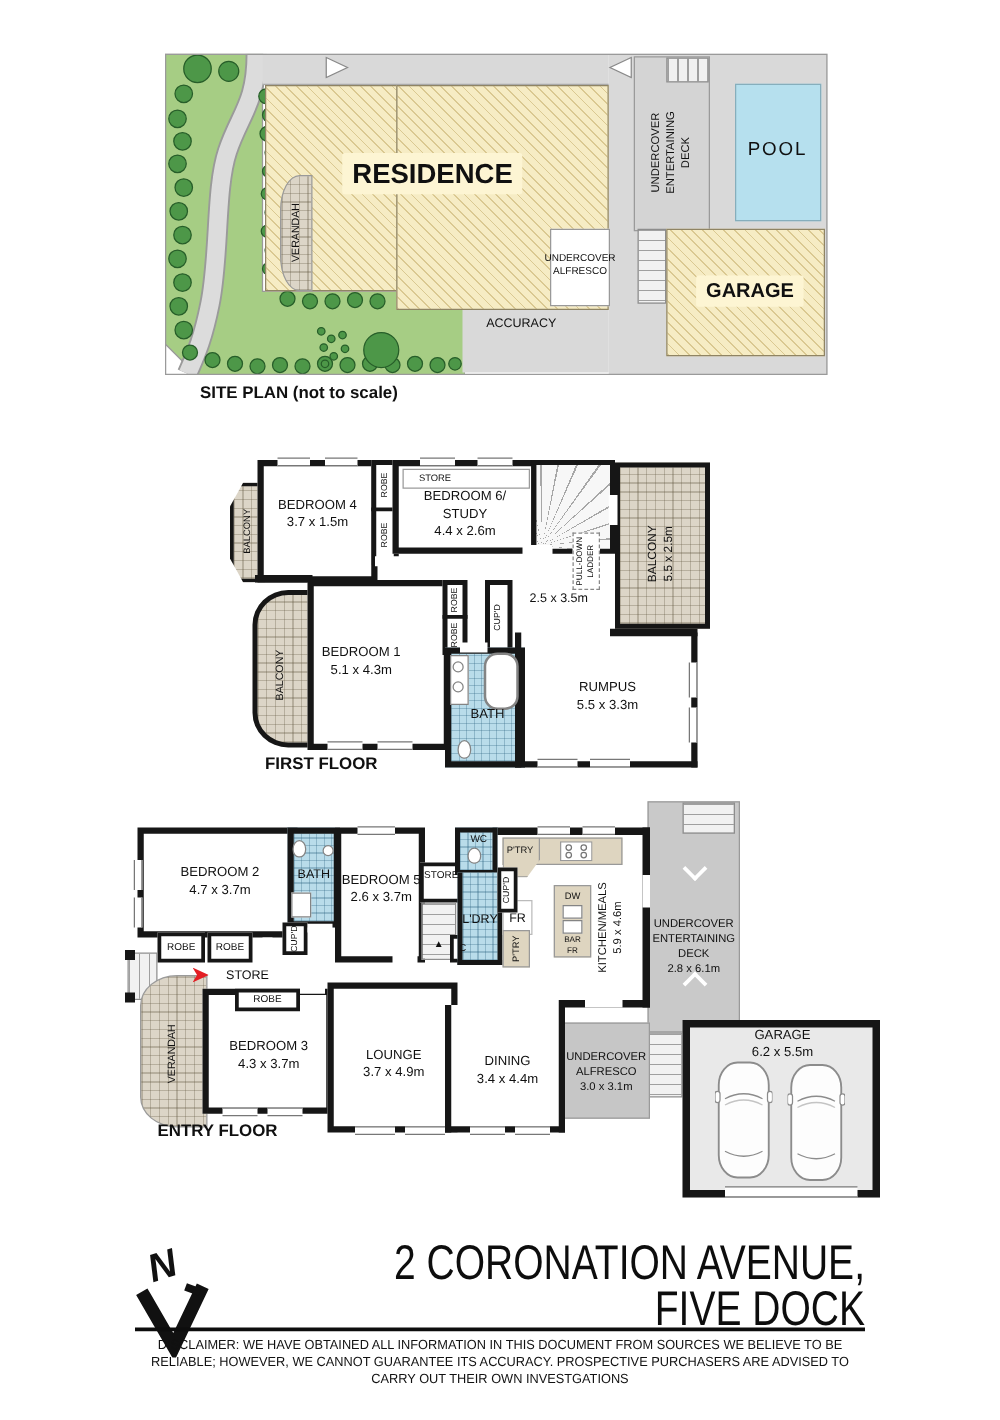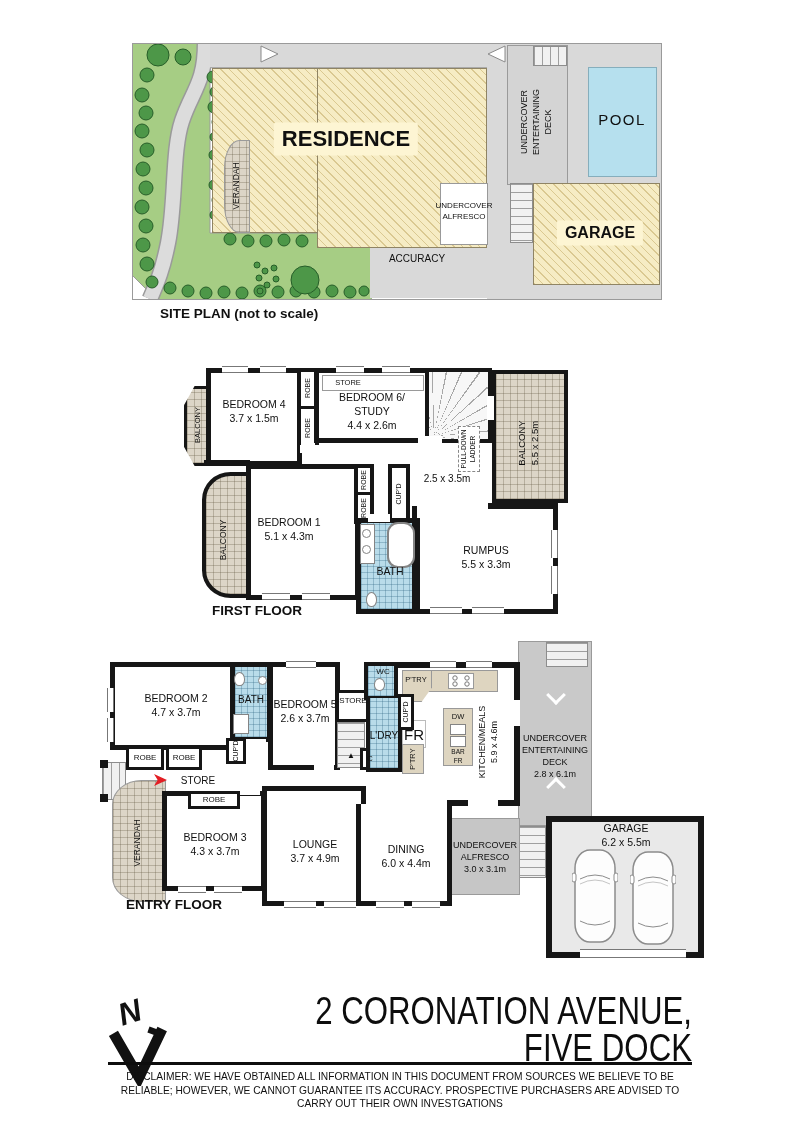--- a/index.html
+++ b/index.html
@@ -23,21 +23,21 @@
   .dgray{background:#c9c9c9}
   .counter{background:#ded5c0;border:1px solid #999}
   .st{background:repeating-linear-gradient(to bottom,#9f9f9f 0 1px,#f1f1f1 1px 8px);border:1px solid #8d8d8d}
   .stH{background:repeating-linear-gradient(to right,#9f9f9f 0 1px,#f1f1f1 1px 8px);border:1px solid #8d8d8d}
   .fan{background:repeating-conic-gradient(from 140deg at 8% 96%,#f7f7f7 0 11deg,#a7a7a7 11deg 12.2deg)}
   
   .lbl{position:absolute;color:#101010;text-align:center;white-space:pre-line;transform:translate(-50%,-50%);line-height:1.32;z-index:6}
   .lbl.v{transform:translate(-50%,-50%) rotate(-90deg)}
   .lbl.tl{transform:none;text-align:left;white-space:pre}
   .s65{font-size:6.5px}.s7{font-size:7px}.s75{font-size:7.5px}.s8{font-size:8px}.s85{font-size:8.5px}
-  .s9{font-size:9px}.s10{font-size:10px}.s105{font-size:10.5px}.s11{font-size:15px}.s12{font-size:15px}
+  .s9{font-size:9px}.s10{font-size:10px}.s105{font-size:10.5px}.s11{font-size:10px}.s12{font-size:15px}
   .b{font-weight:bold}
   .ttl{font-size:13.5px;font-weight:bold}
   .badge{background:#fdf5d3;padding:2px 8px;border-radius:2px}
   .fix{position:absolute;background:#fff;border:1px solid #848484;z-index:5}
   .rnd{border-radius:50%}
   .chev{position:absolute;width:14px;height:14px;border-left:3px solid #fff;border-top:3px solid #fff;z-index:5}
   .addr{position:absolute;right:108px;top:992px;text-align:right;font-size:39px;line-height:37px;color:#0d0d0d;transform:scaleX(.80);transform-origin:100% 0;white-space:pre-line}
   .disc{position:absolute;left:100px;top:1070px;width:600px;text-align:center;font-size:10.6px;line-height:1.28;color:#111;transform:scaleX(.965);transform-origin:50% 0}
   .hr{position:absolute;left:108px;top:1062px;width:584px;height:3px;background:#0d0d0d}
   svg text{font-family:"Liberation Sans",sans-serif}
@@ -330,21 +330,21 @@
     <span class="lbl s8" style="left:145px;top:118px">ROBE</span>
     <span class="lbl s8" style="left:184px;top:118px">ROBE</span>
     <span class="lbl s10" style="left:198px;top:141px">STORE</span>
     <span class="lbl v s85" style="left:138px;top:203px">VERANDAH</span>
     <span class="lbl s8" style="left:214px;top:160px">ROBE</span>
     <span class="lbl s105" style="left:215px;top:205px">BEDROOM 3
 4.3 x 3.7m</span>
     <span class="lbl s105" style="left:315px;top:212px">LOUNGE
 3.7 x 4.9m</span>
     <span class="lbl s105" style="left:406px;top:217px">DINING
-6.0 x 4.4m</span>
+3.4 x 4.4m</span>
     <span class="lbl s9" style="left:485px;top:218px">UNDERCOVER
 ALFRESCO
 3.0 x 3.1m</span>
     <span class="lbl s9" style="left:555px;top:117px">UNDERCOVER
 ENTERTAINING
 DECK
 2.8 x 6.1m</span>
     <span class="lbl s105" style="left:626px;top:196px;z-index:6">GARAGE
 6.2 x 5.5m</span>
     <span class="lbl tl ttl" style="left:126px;top:256px">ENTRY FLOOR</span>

